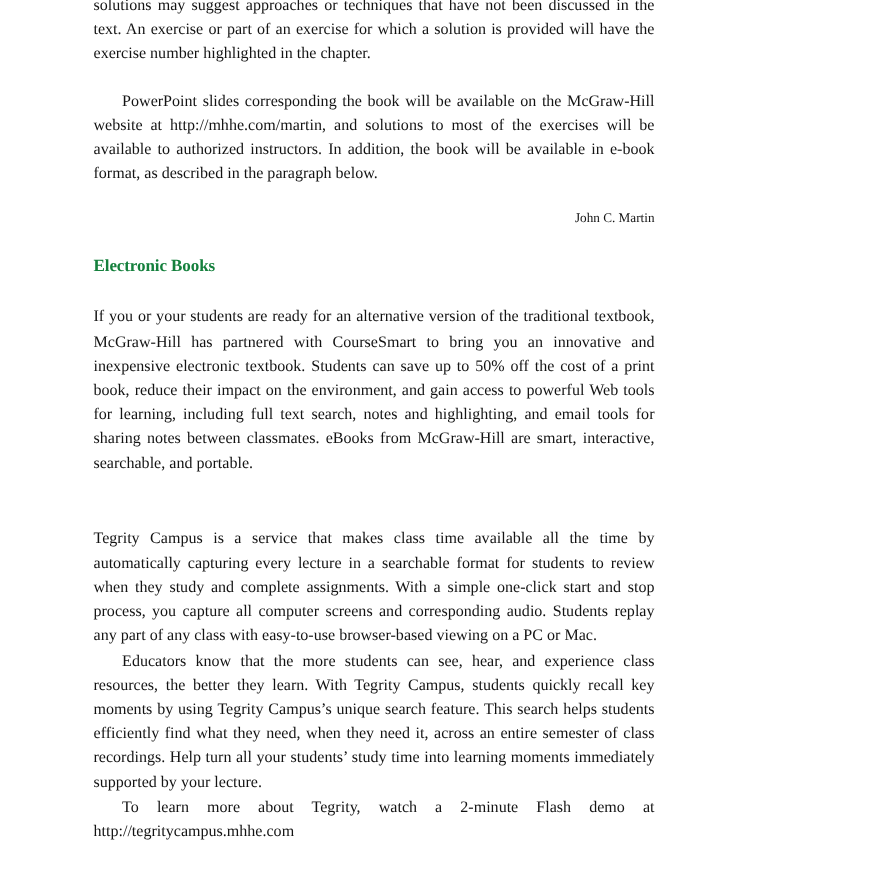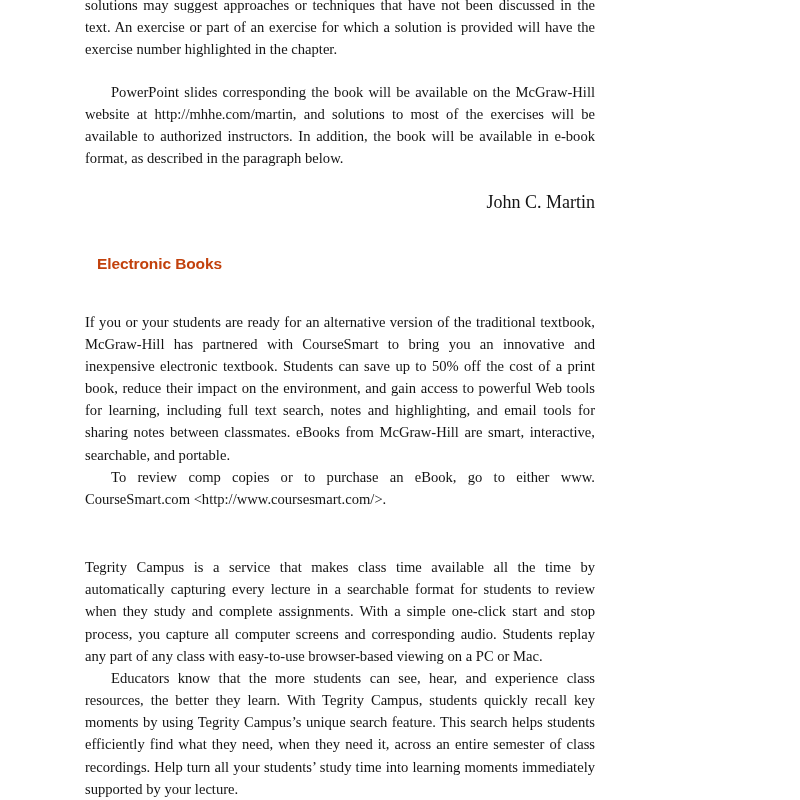--- a/index.html
+++ b/index.html
@@ -37,31 +37,31 @@
   p.indent {
     text-indent: 26px;
   }
   p.clipped-top {
     
   }
   .spacer-md { height: 20px; }
   .spacer-lg { height: 26px; }
   .byline {
     margin: 0;
-    font-size: 18px;
+    font-size: 12px;
     text-align: right;
     color: #131313;
   }
   h2.section {
-    margin: 12px;
-    font-family: Liberation Sans, sans-serif;
+    margin: 0;
+    font-family: Liberation Serif, serif;
     font-size: 15.5px;
     font-weight: bold;
     letter-spacing: -0.1px;
-    color: #c2410c;
+    color: #15803d;
   }
   .clip-wrap {
     overflow: hidden;
   }
 </style>
 </head>
 <body>
 
 <div class="page">
   <div class="content">
@@ -79,21 +79,20 @@
     <p class="byline">John C. Martin</p>
 
     <div class="spacer-lg"></div>
 
     <h2 class="section">Electronic Books</h2>
 
     <div class="spacer-lg"></div>
 
     <p>If you or your students are ready for an alternative version of the traditional textbook, McGraw-Hill has partnered with CourseSmart to bring you an innovative and inexpensive electronic textbook. Students can save up to 50% off the cost of a print book, reduce their impact on the environment, and gain access to powerful Web tools for learning, including full text search, notes and highlighting, and email tools for sharing notes between classmates. eBooks from McGraw-Hill are smart, interactive, searchable, and portable.</p>
 
-    <p class="indent">To review comp copies or to purchase an eBook, go to either www. CourseSmart.com &lt;http://www.coursesmart.com/&gt;.</p>
 
     <div class="spacer-lg"></div>
 
 
     <div class="spacer-md"></div>
 
     <p>Tegrity Campus is a service that makes class time available all the time by automatically capturing every lecture in a searchable format for students to review when they study and complete assignments. With a simple one-click start and stop process, you capture all computer screens and corresponding audio. Students replay any part of any class with easy-to-use browser-based viewing on a PC or Mac.</p>
 
     <p class="indent">Educators know that the more students can see, hear, and experience class resources, the better they learn. With Tegrity Campus, students quickly recall key moments by using Tegrity Campus’s unique search feature. This search helps students efficiently find what they need, when they need it, across an entire semester of class recordings. Help turn all your students’ study time into learning moments immediately supported by your lecture.</p>
 

